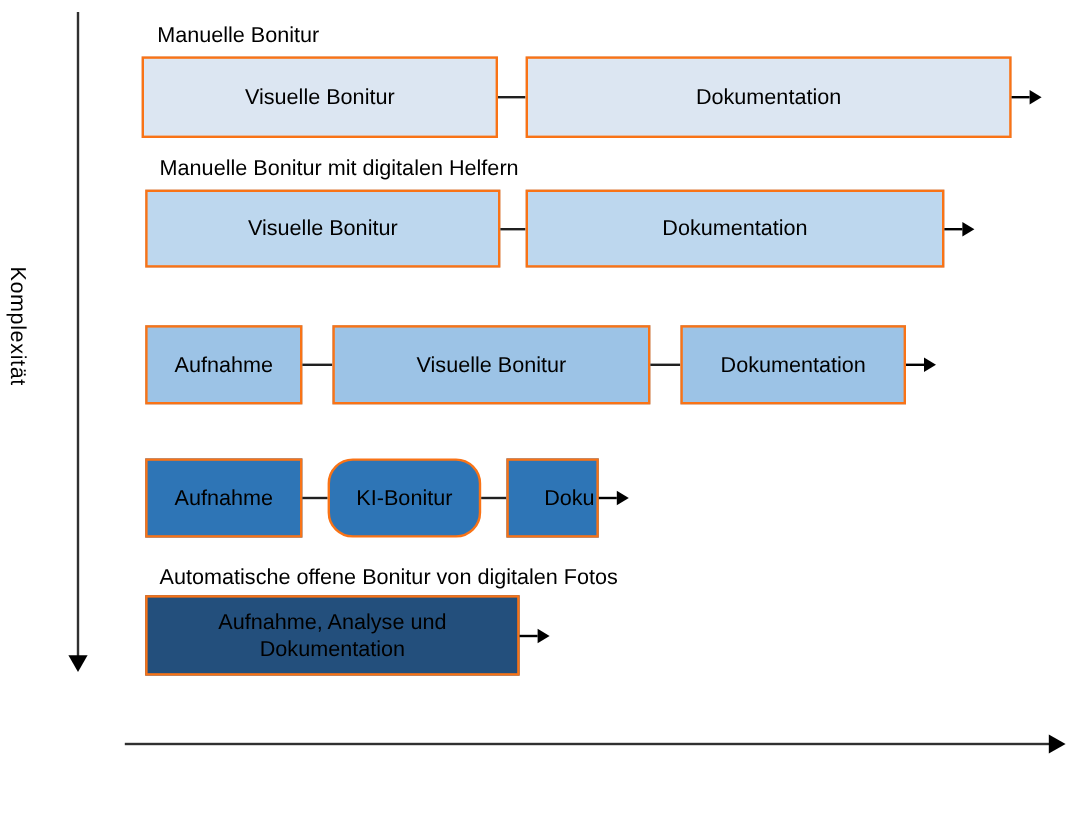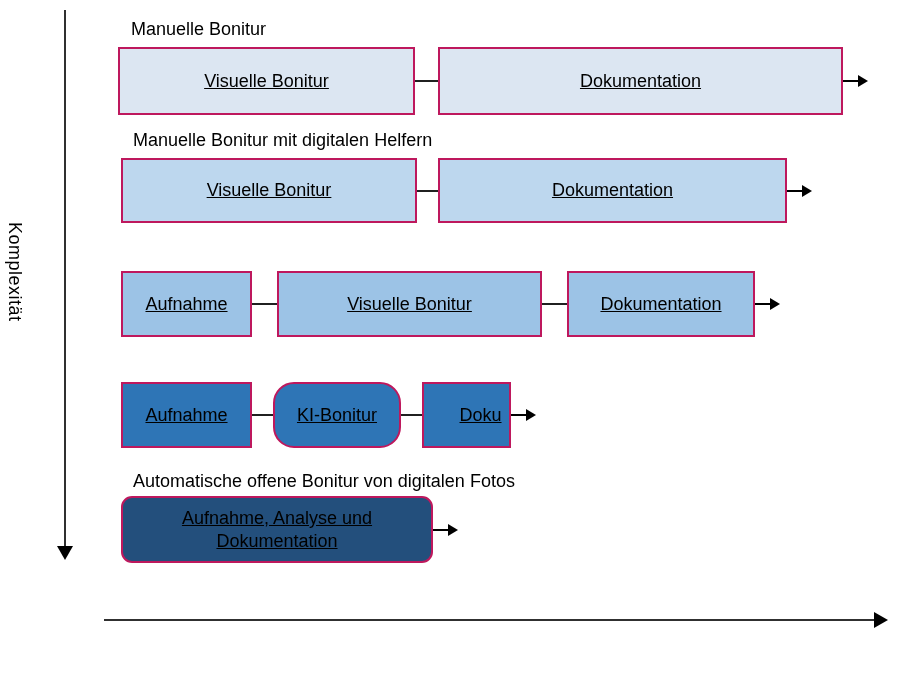--- a/index.html
+++ b/index.html
@@ -14,44 +14,44 @@
     border-left:8px solid transparent;border-right:8px solid transparent;border-top:14px solid #000;}
   .y-label{position:absolute;left:4px;top:222px;font-size:18px;
     writing-mode:vertical-rl;letter-spacing:.5px;}
   .x-axis-line{position:absolute;left:104px;top:619px;width:772px;height:2px;background:#303030;}
   .x-axis-head{position:absolute;left:874px;top:612px;width:0;height:0;
     border-top:8px solid transparent;border-bottom:8px solid transparent;border-left:14px solid #000;}
   .x-label{position:absolute;left:395px;top:648px;width:200px;text-align:center;font-size:19px;}
   
   .row-title{position:absolute;font-size:18px;white-space:nowrap;}
   .flow{position:absolute;display:flex;align-items:center;}
-  .box{box-sizing:border-box;border:2px solid #be185d;display:flex;align-items:center;justify-content:center;
-       text-align:center;font-size:18px;line-height:1.25;flex:none;text-decoration:underline;}
+  .box{box-sizing:border-box;border:2px solid #f97316;display:flex;align-items:center;justify-content:center;
+       text-align:center;font-size:18px;line-height:1.25;flex:none;}
   .connector{flex:none;height:2px;background:#202020;}
   .arrow{flex:none;display:flex;align-items:center;}
   .arrow .shaft{width:15px;height:2px;background:#000;}
   .arrow .head{width:0;height:0;border-top:6px solid transparent;border-bottom:6px solid transparent;border-left:10px solid #000;}
   
   .t1{left:131px;top:19px;}  .f1{left:118px;top:47px;height:68px;}
   .t2{left:133px;top:130px;} .f2{left:121px;top:158px;height:65px;}
   .t3{left:133px;top:244px;} .f3{left:121px;top:271px;height:66px;}
   .t4{left:133px;top:357px;} .f4{left:121px;top:382px;height:66px;}
   .t5{left:133px;top:471px;} .f5{left:121px;top:496px;height:67px;}
   .f1 .box,.f2 .box,.f3 .box,.f4 .box,.f5 .box{height:100%;}
   .f1 .b0{width:297px;} .f1 .b1{width:405px;} .f1 .connector{width:23px;}
   .f2 .b0{width:296px;} .f2 .b1{width:349px;} .f2 .connector{width:21px;}
   .f3 .b0{width:131px;} .f3 .b1{width:265px;} .f3 .b2{width:188px;} .f3 .connector{width:25px;}
-  .f4 .b0{width:131px;} .f4 .b1{width:128px;border-radius:21px;} .f4 .b2{width:89px;padding-left:28px;}  .f4 .connector{width:21px;}
+  .f4 .b0{width:131px;} .f4 .b1{width:128px;border-radius:21px;} .f4 .b2{width:77px;padding-left:28px;}  .f4 .connector{width:21px;}
   .f5 .b0{width:312px;padding:0 14px;}
   
   .f1 .box{background:#dce6f2;}
   .f2 .box{background:#bdd7ee;}
   .f3 .box{background:#9cc3e6;}
   .f4 .box{background:#2e75b6;}
-  .f5 .box{background:#234f7c;border-radius:11px;}
+  .f5 .box{background:#234f7c;}
 </style>
 </head>
 <body>
 
 <div id="stage">
 
   <div class="y-axis-line"></div>
   <div class="y-axis-head"></div>
   <div class="y-label">Komplexität</div>
 

